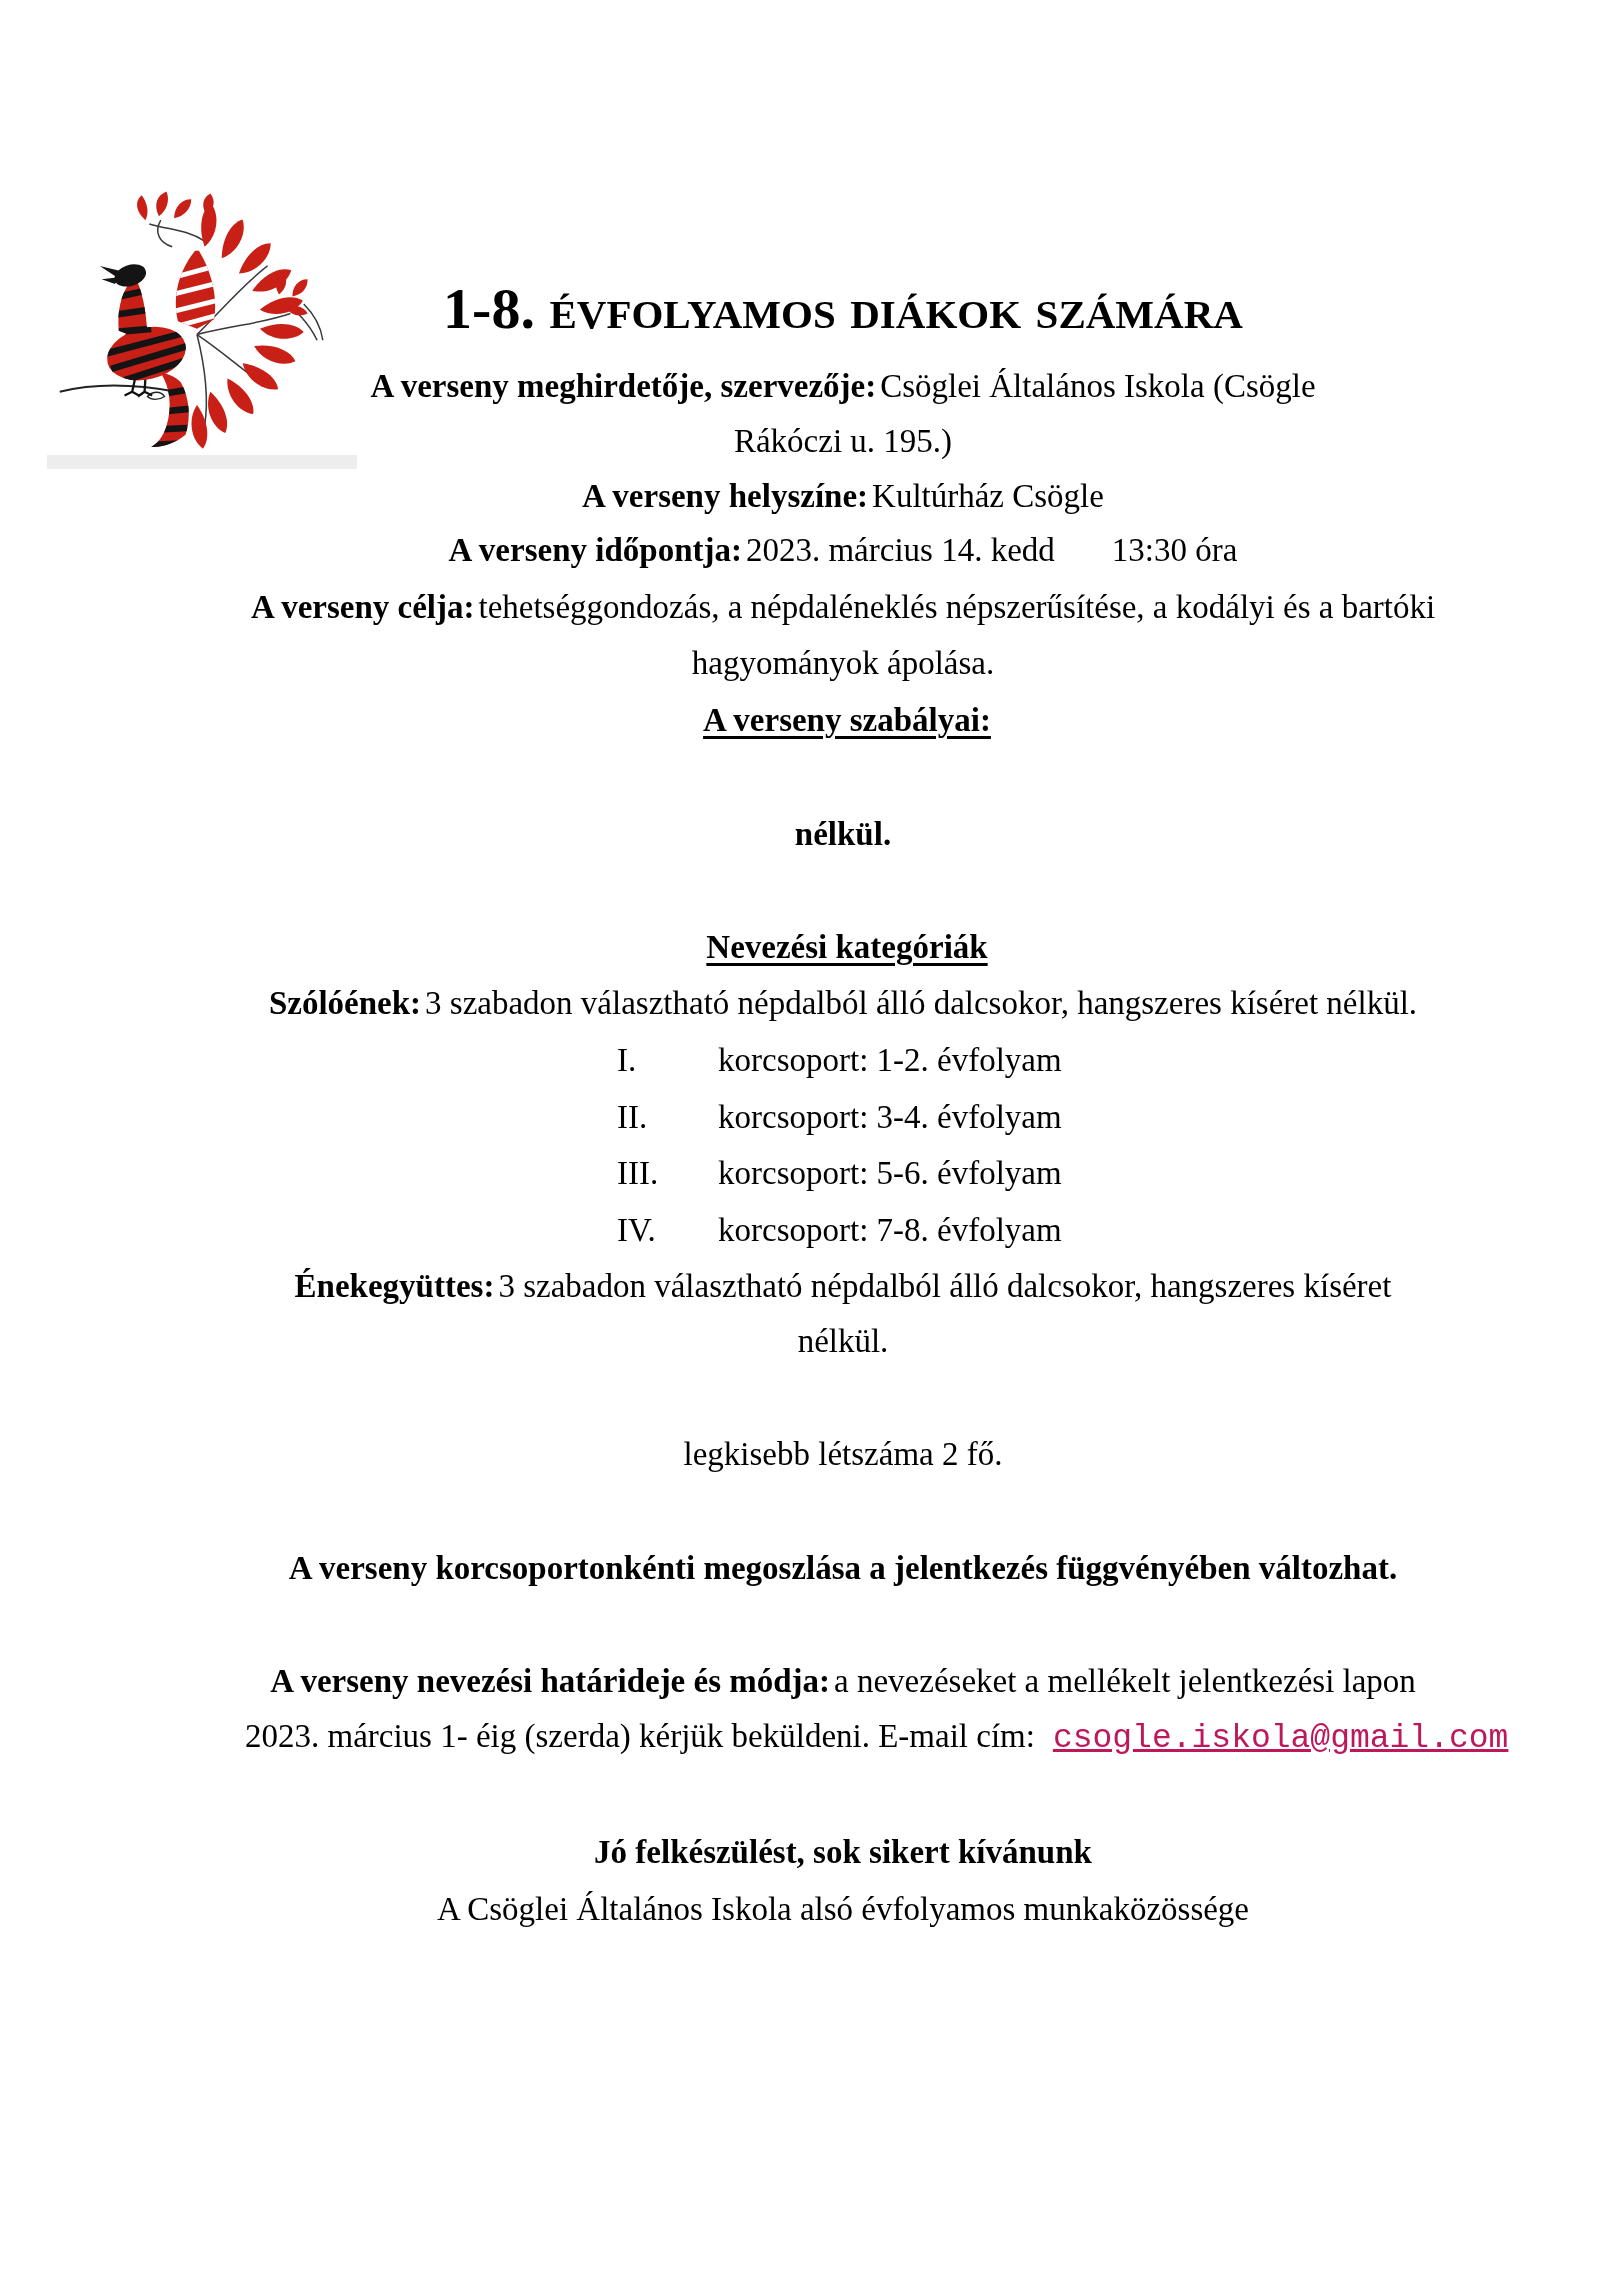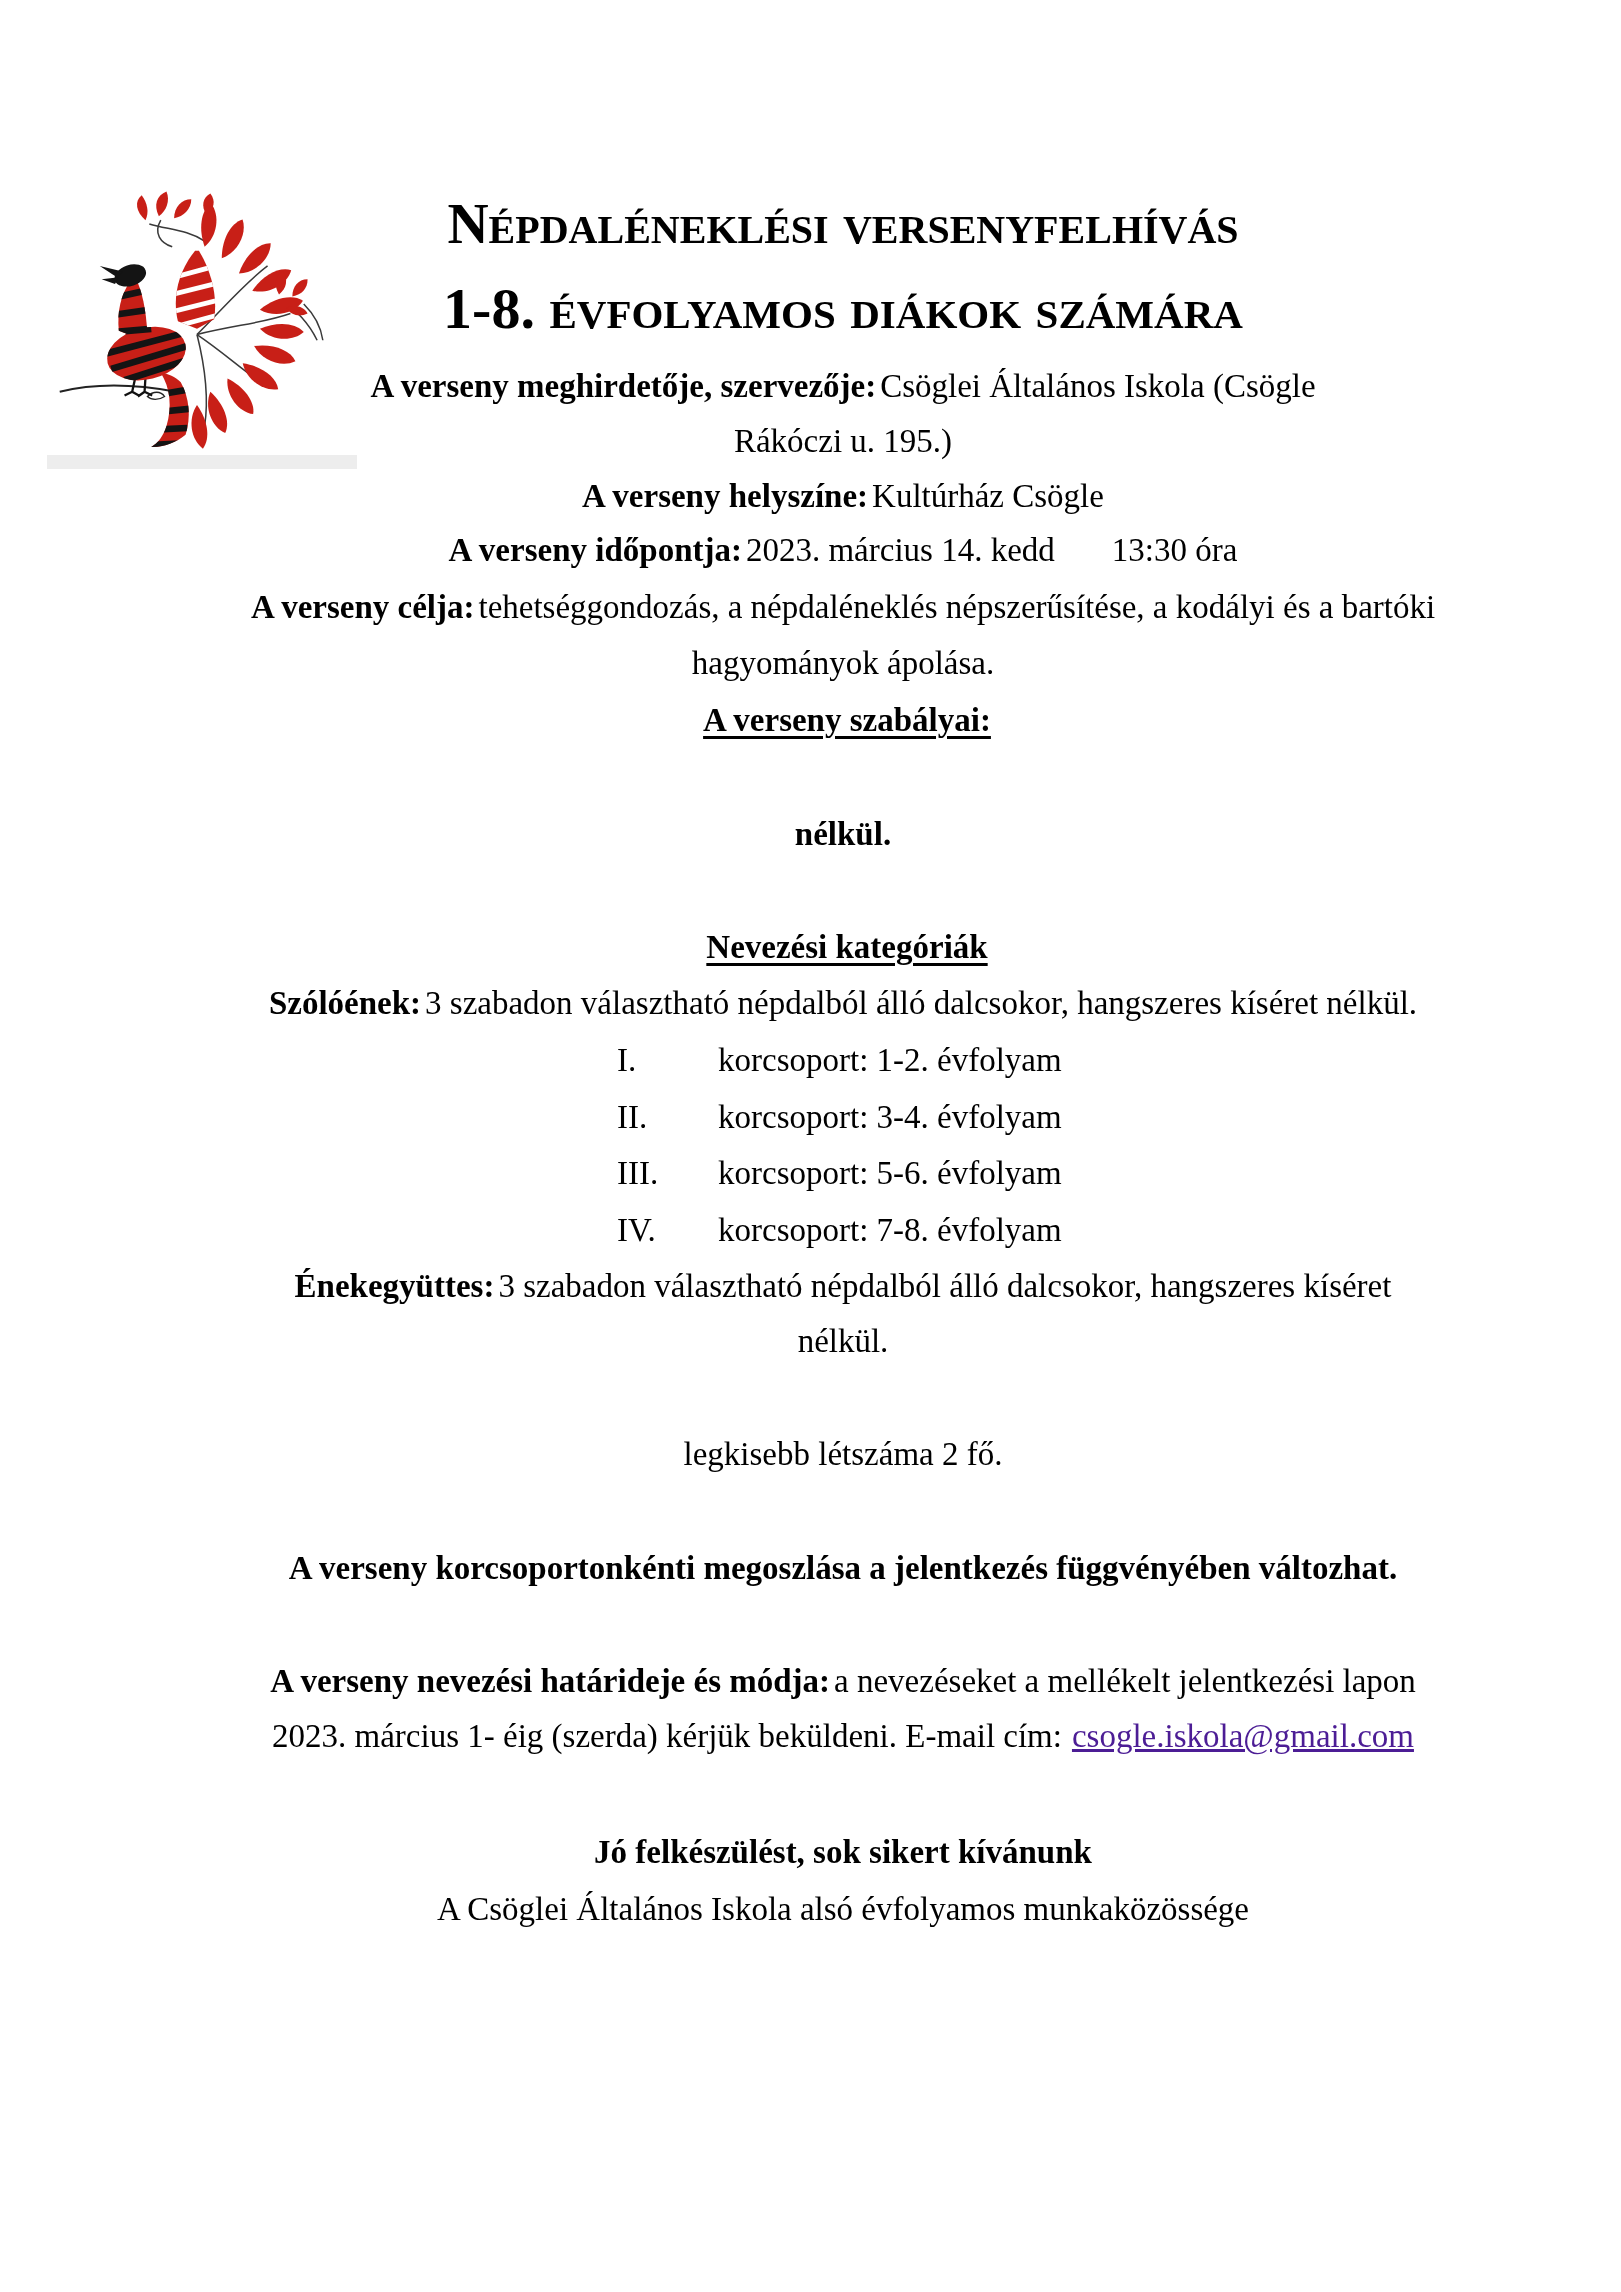--- a/index.html
+++ b/index.html
@@ -30,21 +30,21 @@
   .bold{font-weight:bold;}
   .uheading{font-weight:bold;text-decoration:underline;text-decoration-thickness:2.9px;text-underline-offset:4.9px;margin-left:8px;}
   .tabgap{display:inline-block;width:57px;}
   .bullet-line{left:258px;text-align:left;}
   .bullet-dot{
     display:inline-block;width:10.8px;height:10.8px;border-radius:50%;
     background:#000;vertical-align:middle;margin-right:32px;margin-bottom:3.9px;
   }
   .roman-line{left:617px;text-align:left;}
   .roman-num{display:inline-block;width:101px;}
-  .email{color:#4c1d95;text-decoration:underline;margin-left:10px;cursor:pointer;}
+  .email{color:#be185d;text-decoration:underline;margin-left:18px;cursor:pointer;font-family:Liberation Mono, monospace;}
   .logo-box{position:absolute;left:54px;top:189px;width:286px;height:272px;}
   .logo-strip{position:absolute;left:47px;top:455px;width:310px;height:13.7px;background:#ededed;}
 </style>
 </head>
 <body>
 
 <div class="page">
 
   <div class="logo-box">
     <svg viewBox="0 0 300 280" width="286" height="272">
@@ -129,21 +129,20 @@
 
       <g fill="#c81f17">
         <path d="M236 108 C230 98 232 88 240 84 C246 92 244 102 236 108 Z"></path>
         <path d="M250 110 C250 100 256 92 266 92 C266 102 260 108 250 110 Z"></path>
         <path d="M244 122 C252 118 262 120 266 128 C258 132 248 130 244 122 Z"></path>
       </g>
     </svg>
   </div>
   <div class="logo-strip"></div>
 
-  <div class="doc-title">Népdaléneklési versenyfelhívás</div>
   <div class="doc-subtitle">1-8. évfolyamos diákok számára</div>
 
   <div class="line" style="top:358px">
     <span class="lbl">A verseny meghirdetője, szervezője:</span><span>Csöglei Általános Iskola (Csögle</span>
   </div>
   <div class="line" style="top:413px">
     <span>Rákóczi u. 195.)</span>
   </div>
 
   <div class="line" style="top:468px">

